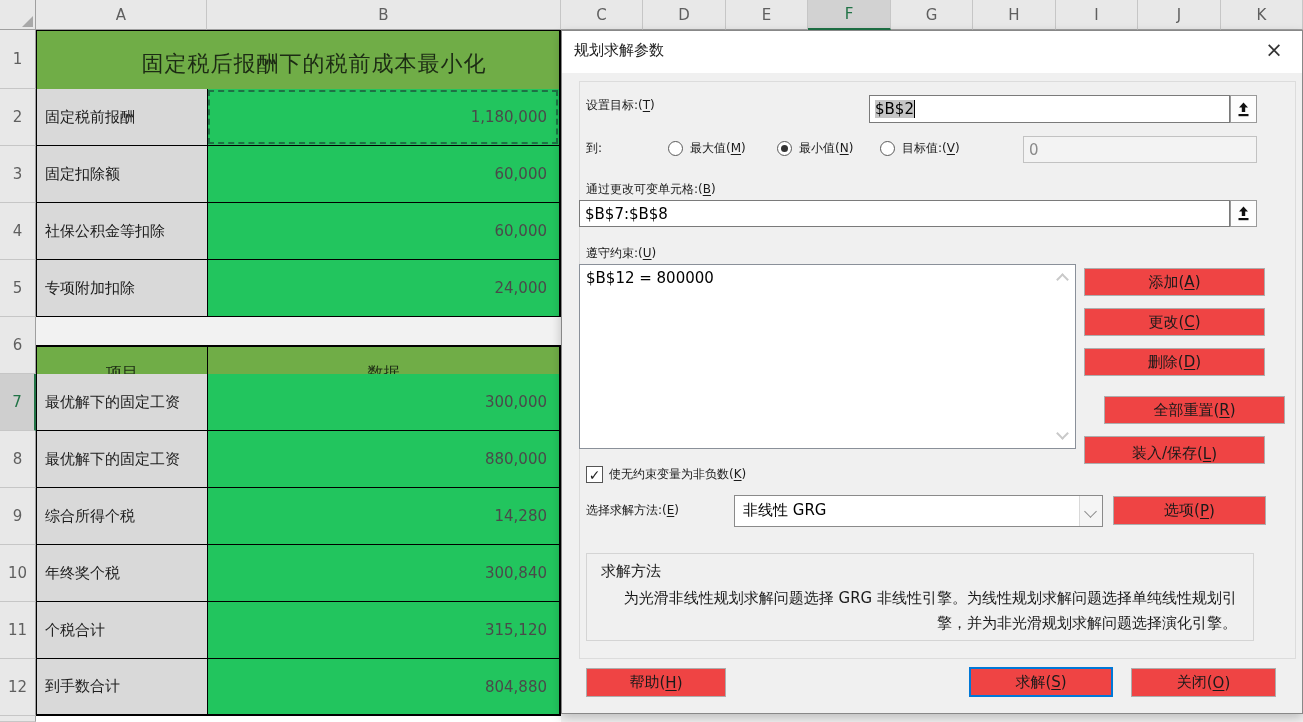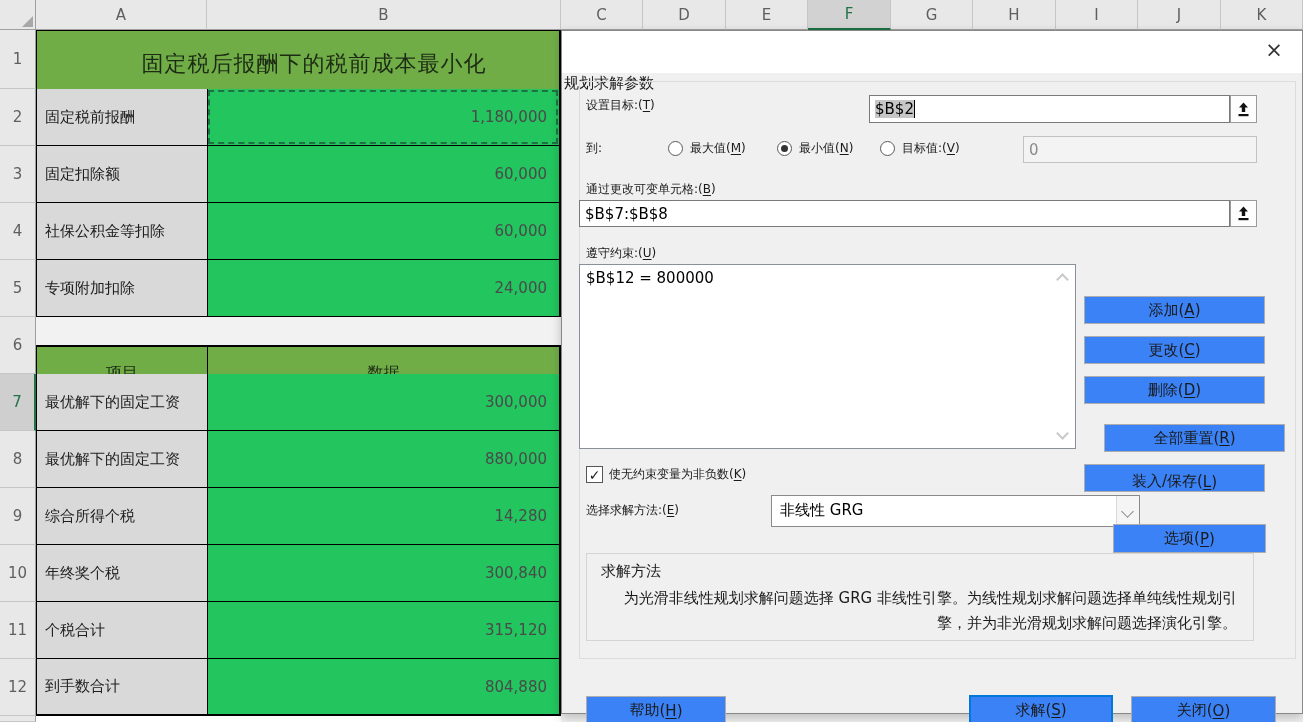--- a/index.html
+++ b/index.html
@@ -49,21 +49,21 @@
   .grncell.rt { border-right:2.5px solid #000; }
   .b2-ants { position:absolute; border:2px dashed #1e7145; pointer-events:none; }
   .row12b { border-bottom:2.5px solid #000 !important; }
 
   
   #dialog {
     position:absolute; left:561px; top:30px; width:742px; height:684px;
     background:#f0f0f0; border:1px solid #888; box-shadow:0 4px 10px rgba(0,0,0,.22);
   }
   .dlg-titlebar { position:absolute; left:0; top:0; width:100%; height:42px; background:#ffffff; }
-  .dlg-title { position:absolute; left:2px; top:10px; font-size:15px; color:#1a1a1a;margin-top:33px; }
+  .dlg-title { position:absolute; left:12px; top:10px; font-size:15px; color:#1a1a1a; }
   .dlg-close {
     position:absolute; right:8px; top:2px; width:40px; height:34px;
     display:flex; align-items:center; justify-content:center;
     font-size:21px; color:#333; cursor:pointer;
   }
   .panel { position:absolute; left:17px; top:50px; width:717px; height:578px; border:1px solid #dcdcdc; }
   .dlabel { position:absolute; font-size:12px; color:#1a1a1a; white-space:nowrap; }
   .dlabel .k, .dbtn .k { text-decoration:underline; text-underline-offset:2px; }
   .dinput {
     position:absolute; background:#fff; border:1px solid #7a7a7a;
@@ -83,31 +83,31 @@
   .radio.checked::after {
     content:""; position:absolute; left:3px; top:3px; width:7px; height:7px;
     border-radius:50%; background:#333;
   }
   .listbox { position:absolute; background:#fff; border:1px solid #8a9099; }
   .constraint { font-size:15px; color:#000; padding:4px 0 0 6px; white-space:nowrap; }
   .chev { position:absolute; width:9px; height:9px; border-right:2px solid #c9c9c9; border-bottom:2px solid #c9c9c9; }
   .chev.up { transform:rotate(-135deg); }
   .chev.down { transform:rotate(45deg); }
   .dbtn {
-    position:absolute; background:#3b82f6; border:1px solid #adadad;
-    display:flex; align-items:center; justify-content:center;
-    font-size:15px; color:#1a1a1a; white-space:nowrap; cursor:pointer;margin-top:28px;
+    position:absolute; background:#ef4444; border:1px solid #adadad;
+    display:flex; align-items:center; justify-content:center;
+    font-size:15px; color:#1a1a1a; white-space:nowrap; cursor:pointer;
   }
   .dbtn.default { border:2px solid #0078d7; }
   .checkbox {
     position:absolute; width:17px; height:17px; background:#fff; border:1px solid #555;
     display:flex; align-items:center; justify-content:center;
     font-size:14px; color:#222; font-weight:bold;
   }
-  .dropdown { position:absolute; background:#fff; border:1px solid #8a8a8a;margin-left:37px; }
+  .dropdown { position:absolute; background:#fff; border:1px solid #8a8a8a; }
   .dropdown .val { position:absolute; left:8px; top:5px; font-size:15px; color:#000; white-space:nowrap; }
   .dropdown .chevbox {
     position:absolute; right:0; top:0; width:23px; height:100%;
     background:#f5f5f5; border-left:1px solid #d9d9d9;
   }
   .dropdown .chevbox .chev { border-color:#8a8a8a; border-width:1.5px; left:6px; top:11px; }
   .groupbox { position:absolute; border:1px solid #d4d4d4; }
   .groupbox .gtitle { position:absolute; left:14px; top:8px; font-size:15px; color:#1a1a1a; }
   .groupbox .gdesc { position:absolute; left:14px; top:32px; width:636px; font-size:15px; line-height:25px; color:#1a1a1a; }
   .sheet13 { position:absolute; background:#fff; }

